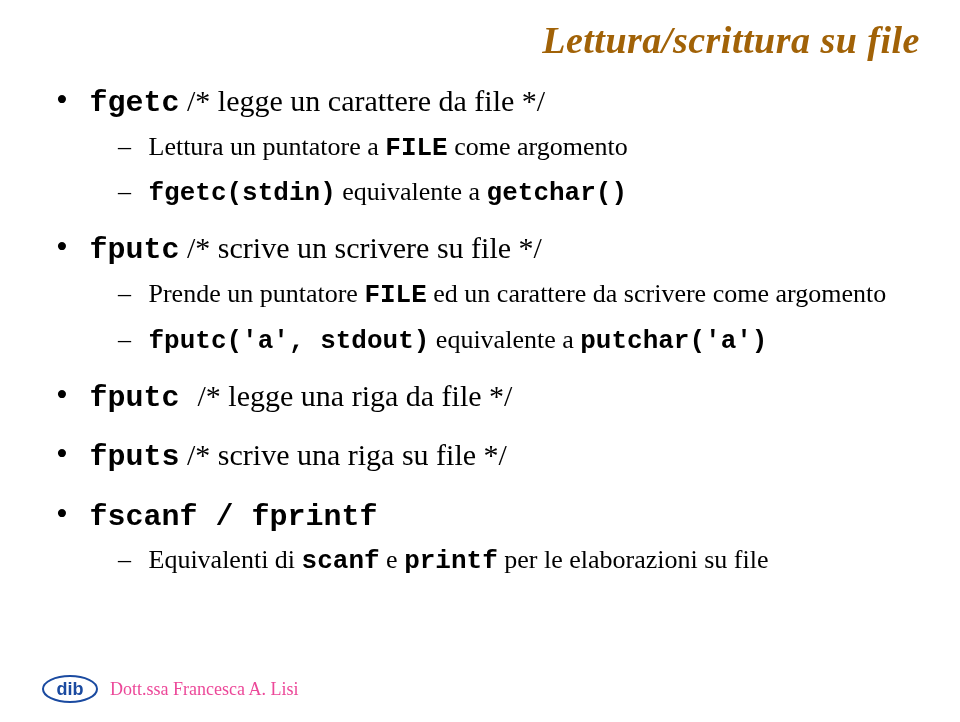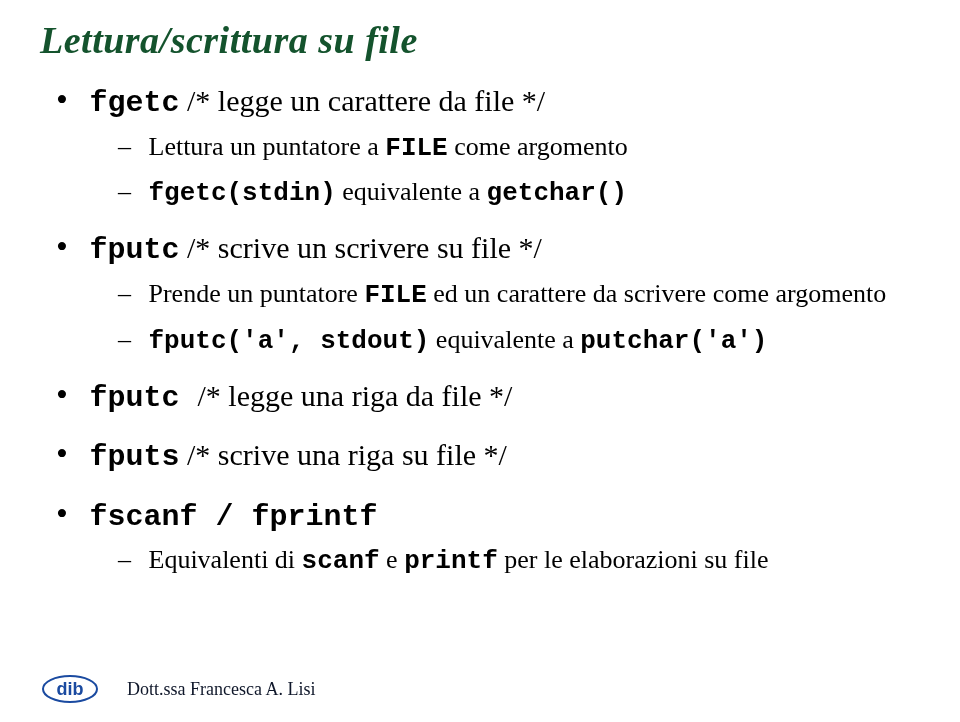--- a/index.html
+++ b/index.html
@@ -12,25 +12,25 @@
     color: #000000;
   }
   .slide {
     position: relative;
     width: 960px;
     height: 722px;
     box-sizing: border-box;
     padding: 18px 40px 24px 40px;
   }
   .title {
-    text-align: left;
+    text-align: right;
     font-family: "Times New Roman", Times, serif;
     font-weight: bold;
     font-style: italic;
-    color: #14532d;
+    color: #a16207;
     font-size: 38px;
     letter-spacing: 0.5px;
     margin-bottom: 6px;
   }
   ul.top {
     list-style: none;
     margin: 16px;
     padding: 0;
   }
   ul.top > li {
@@ -64,38 +64,38 @@
   .mono {
     font-family: "Courier New", Courier, monospace;
     font-weight: bold;
   }
   .footer {
     position: absolute;
     left: 40px;
     bottom: 18px;
     display: flex;
     align-items: center;
-    gap: 27px;
+    gap: 10px;
   }
   .logo-box {
     width: 60px;
     height: 30px;
     position: relative;
     display: flex;
     align-items: center;
     justify-content: center;
   }
   .logo-box svg {
     width: 58px;
     height: 30px;
   }
   .footer-text {
     font-family: "Times New Roman", Times, serif;
     font-size: 18px;
-    color: #0f172a;
+    color: #ec4899;
   }
 </style>
 </head>
 <body>
 
 <div class="slide">
 
   <div class="title">Lettura/scrittura su file</div>
 
   <ul class="top">

